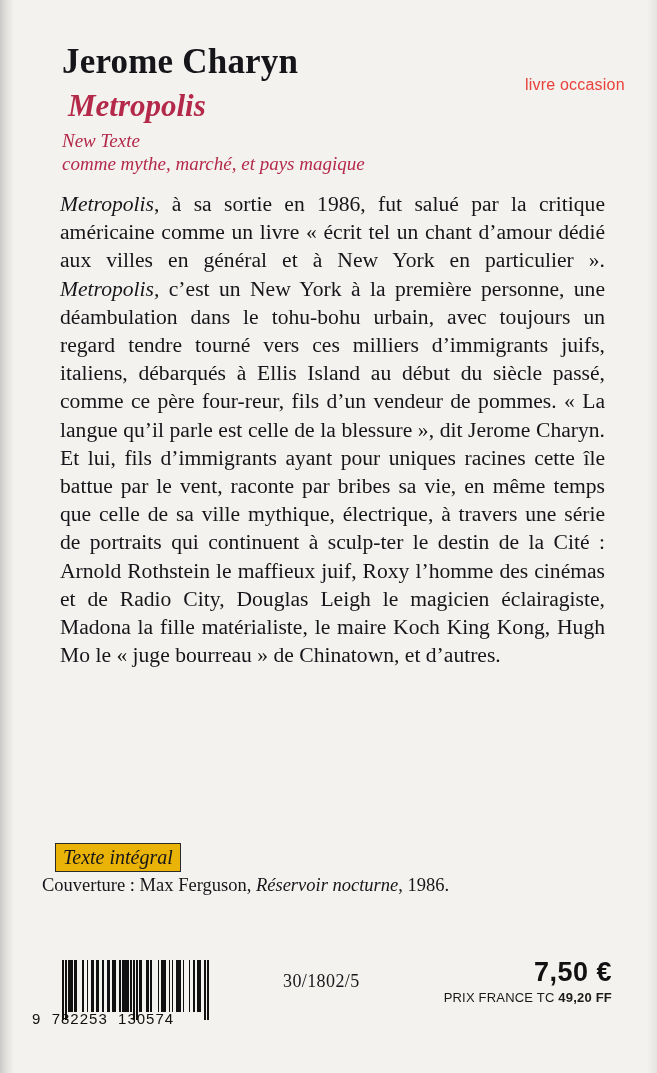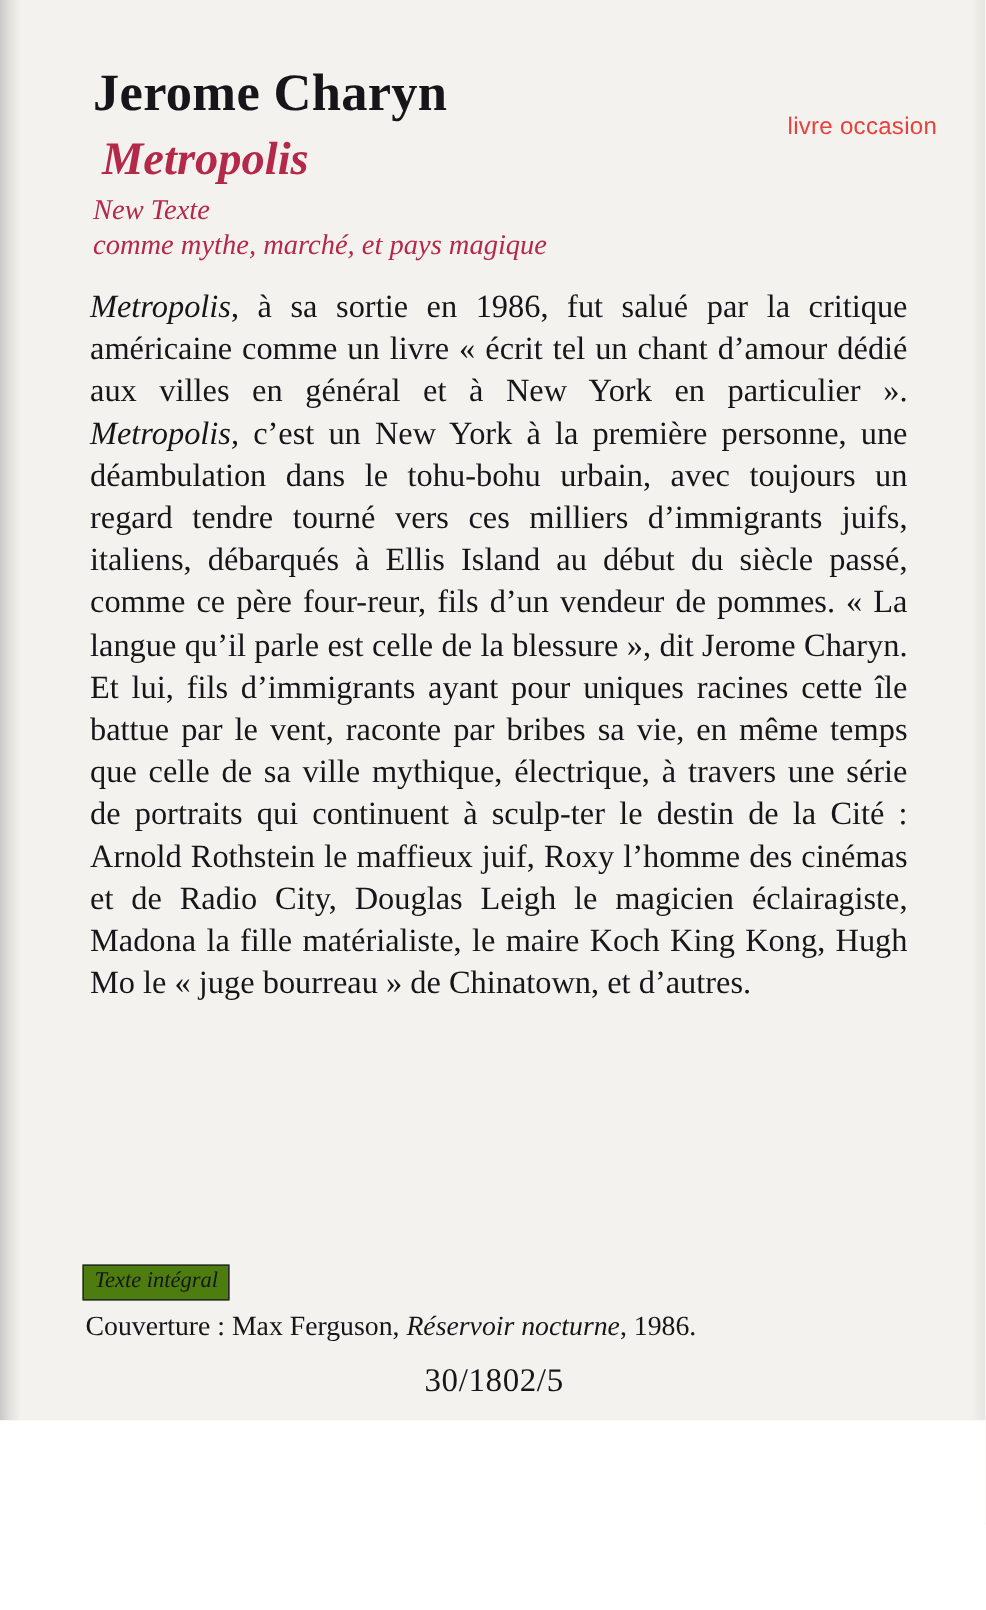--- a/index.html
+++ b/index.html
@@ -3,21 +3,21 @@
 <meta charset="utf-8">
 <style>
   html, body {
     margin: 0;
     padding: 0;
     background: #ffffff;
   }
   #page {
     position: relative;
     width: 657px;
-    height: 947px;
+    height: 1073px;
     background: #f4f2ee;
     overflow: hidden;
     font-family: "Liberation Serif", "DejaVu Serif", serif;
     color: #16161a;
     text-decoration: underline;
   }
   
   #page::before {
     content: "";
     position: absolute;
@@ -97,28 +97,28 @@
   .blurb p.last { text-align: left; }
   .blurb i { font-style: italic; }
 
   .texte-integral {
     position: absolute;
     left: 55px;
     top: 843px;
     border: 1.5px solid #2a2a2a;
     padding: 2px 7px 3px 7px;
     font-style: italic;
-    font-size: 15px;
+    font-size: 20px;
     line-height: 1.1;
-    background: #4d7c0f;
+    background: #eab308;
   }
 
   .credits {
     position: absolute;
-    left: 57px;
+    left: 42px;
     top: 874px;
     font-size: 18.5px;
     line-height: 23px;
   }
   .credits i { font-style: italic; }
 
   .website {
     position: absolute;
     left: 57px;
     top: 932px;
@@ -152,22 +152,22 @@
     font-family: "Liberation Sans", sans-serif;
     font-size: 15px;
     letter-spacing: 1px;
     color: #111;
     white-space: pre;
   }
 
   .ref-number {
     position: absolute;
     left: 283px;
-    top: 907px;
-    font-size: 22px;
+    top: 971px;
+    font-size: 18px;
     letter-spacing: 0.4px;
   }
 
   .price {
     position: absolute;
     right: 45px;
     top: 958px;
     text-align: right;
     font-family: "Liberation Sans", sans-serif;
   }
@@ -311,14 +311,18 @@
         <span style="width: 1.55px; background: transparent;"></span>
         <span class="tall" style="width: 1.55px; background: rgb(17, 17, 17);"></span>
         <span class="tall" style="width: 1.55px; background: transparent;"></span>
         <span class="tall" style="width: 1.55px; background: rgb(17, 17, 17);"></span>
       </div>
     <div class="barcode-digits">9  782253  130574</div>
   </div>
 
   <div class="ref-number">30/1802/5</div>
 
+  <div class="price">
+    <div class="amount">7,50 €</div>
+    <div class="francs"><span class="lbl">PRIX FRANCE TC</span> <span>49,20 FF</span></div>
+  </div>
 
 </div>
 
 </body></html>

